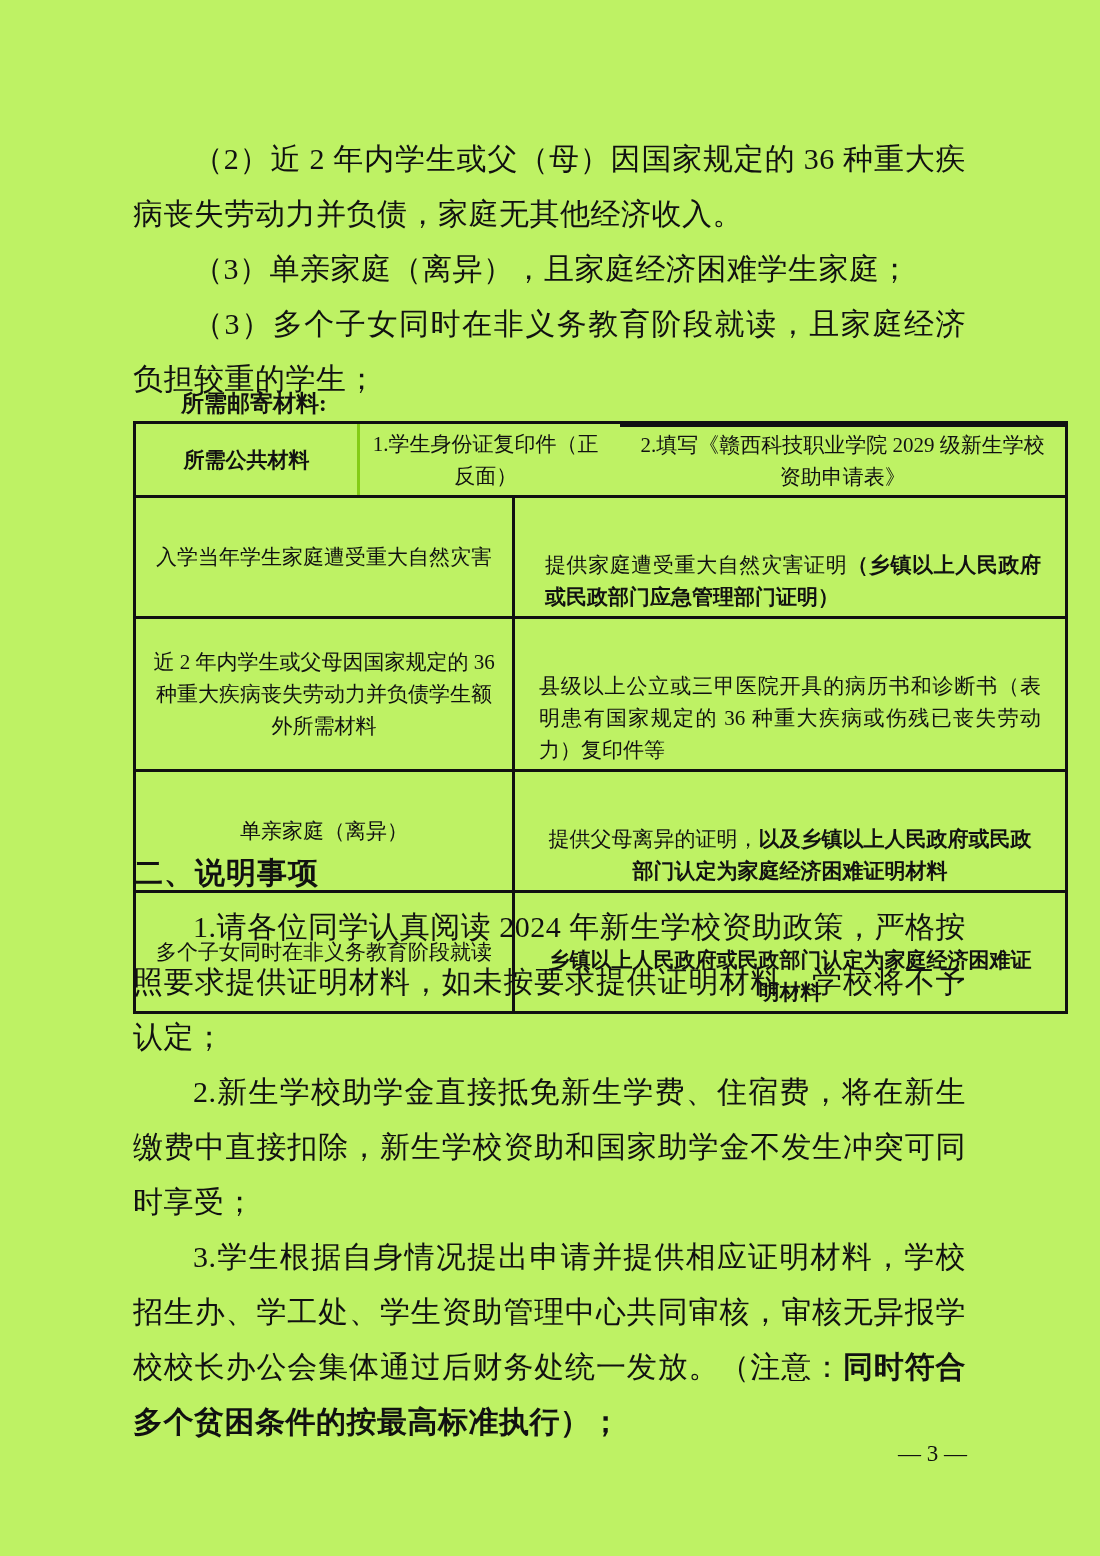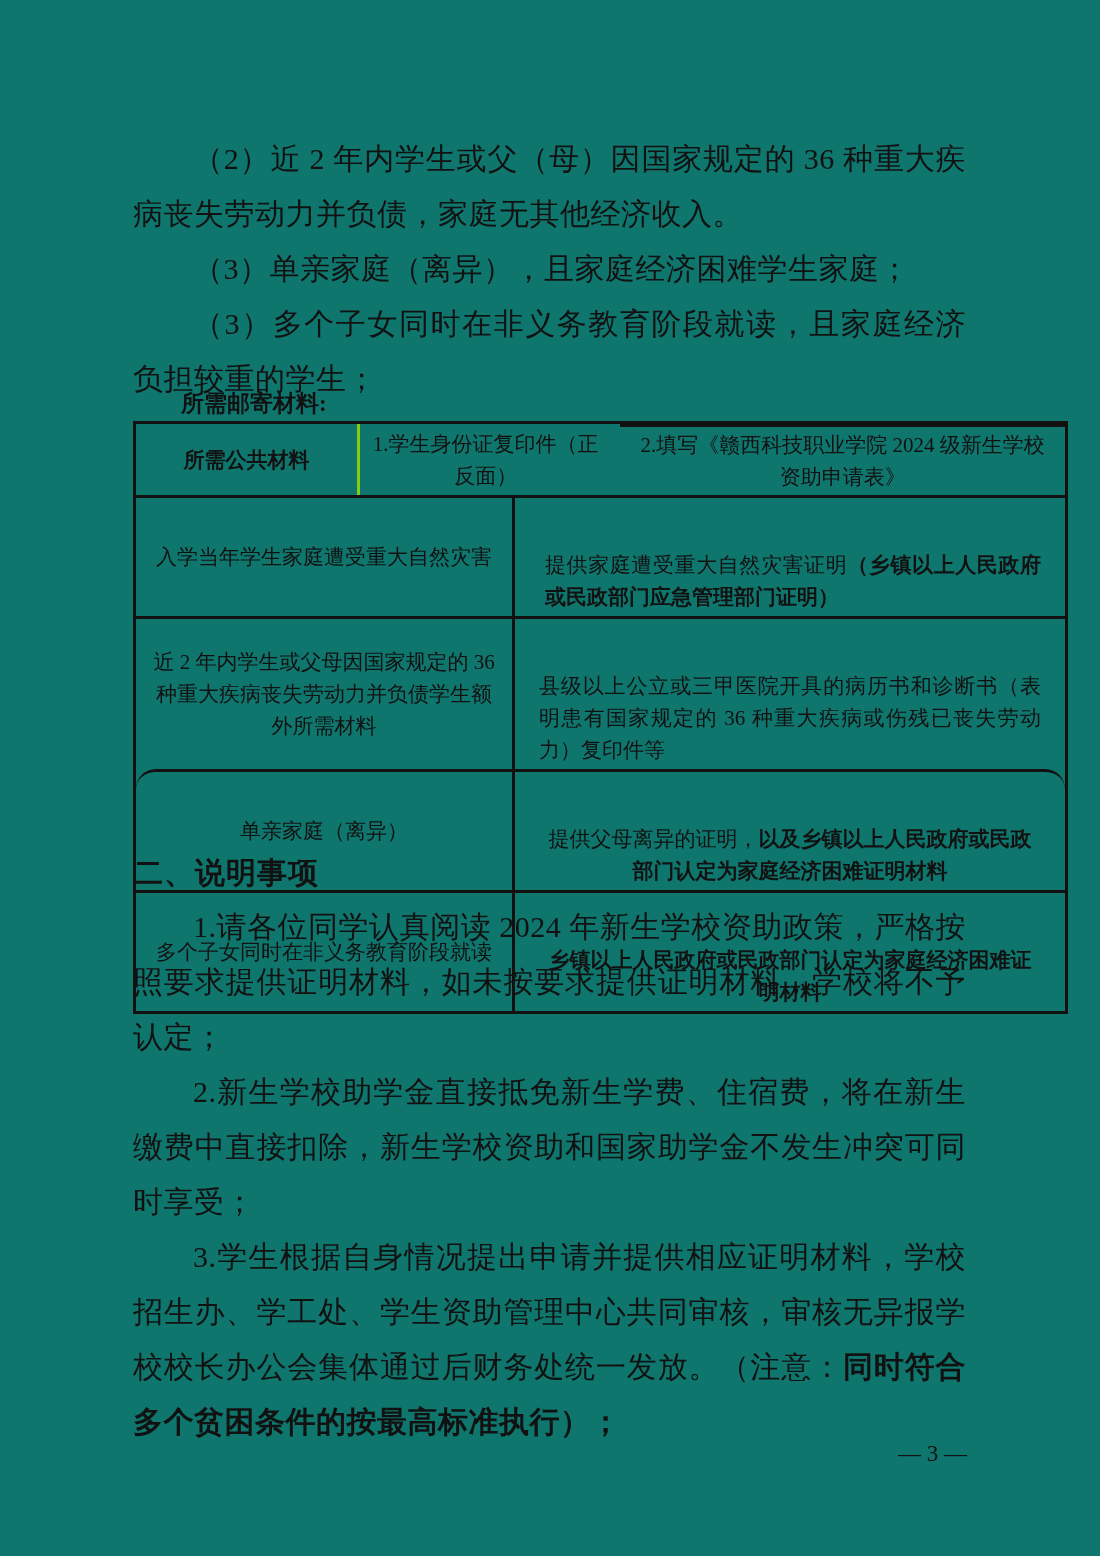--- a/index.html
+++ b/index.html
@@ -1,21 +1,21 @@
 <!DOCTYPE html>
 <html><head>
 <meta charset="utf-8">
 <style>
   html, body { margin: 0; padding: 0; background: #ffffff; }
   .page {
     position: relative;
     width: 1100px;
     height: 1556px;
     margin: 0 auto;
-    background: #0f766e;
+    background: #bef264;
     color: #111111;
     font-family: "Liberation Serif", "DejaVu Serif", serif;
     overflow: hidden;
   }
 
   
   .conditions {
     position: absolute;
     left: 133px;
     top: 131px;
@@ -96,21 +96,21 @@
     display: flex;
     align-items: center;
     padding: 3px 24px;
     margin-top: 48px;
   }
   .t-cellr .txt { width: 100%; }
   .t-cellr.just .txt { text-align: justify; }
   .t-cellr.center .txt { text-align: center; }
   .r3 { min-height: 66px; gap: 6px; }
   .r4 { min-height: 98px; }
-  .r5 { min-height: 63px; border-radius: 20px; }
+  .r5 { min-height: 63px; }
   .r6 { min-height: 66px; }
   b { font-weight: bold; }
 
   
   .section2 {
     position: absolute;
     left: 133px;
     top: 843px;
     width: 833px;
   }
@@ -144,21 +144,21 @@
   </div>
 
   <div class="mail-label">所需邮寄材料:</div>
 
   <div class="mail-table">
 
     <div class="t-group1">
       <div class="g1-left">所需公共材料</div>
       <div class="g1-right">
         <div class="t-sub">1.学生身份证复印件（正反面）</div>
-        <div class="t-sub">2.填写《赣西科技职业学院 2024 级新生学校资助申请表》</div>
+        <div class="t-sub">2.填写《赣西科技职业学院 2029 级新生学校资助申请表》</div>
       </div>
     </div>
 
     <div class="t-row r3">
       <div class="t-left">入学当年学生家庭遭受重大自然灾害</div>
       <div class="t-cellr just">
         <div class="txt"><span>提供家庭遭受重大自然灾害证明</span><b>（乡镇以上人民政府或民政部门应急管理部门证明）</b></div>
       </div>
     </div>
 

